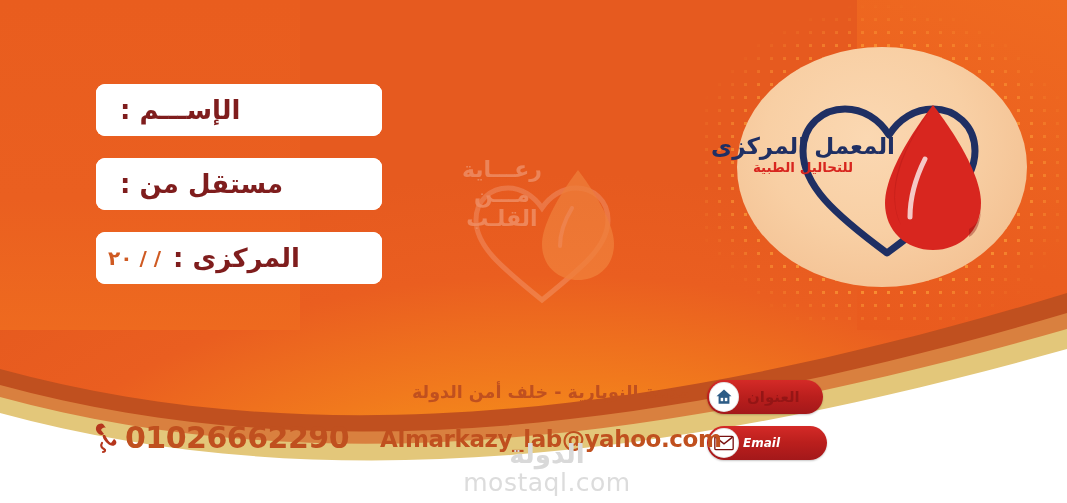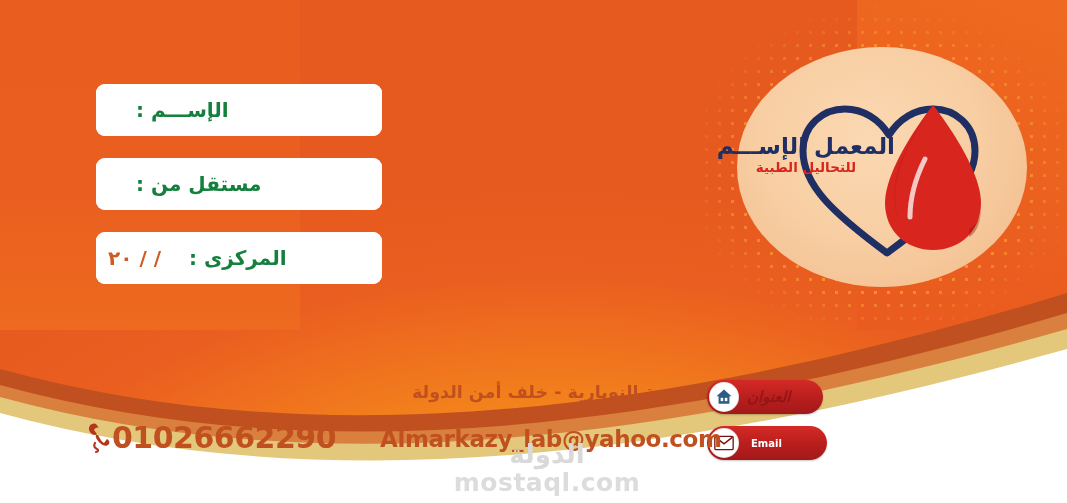--- a/index.html
+++ b/index.html
@@ -94,29 +94,29 @@
   }
   .field-inner{
     position:absolute;inset:0;
     display:flex;align-items:center;justify-content:flex-end;
     direction:rtl;
     padding:0 14px 0 12px;
     border-radius:9px;
     background:#fff;
   }
   .field-label{
-    color:#15803d;
-    font-size:20px;font-weight:700;
+    color:#7f1d1d;
+    font-size:26px;font-weight:700;
     font-family:"DejaVu Sans","Liberation Sans",sans-serif;
     letter-spacing:-.3px;white-space:nowrap;
   }
   .field-value{
     color:#cf5a22;
     font-size:20px;font-weight:700;
-    margin-right:28px;
+    margin-right:12px;
     letter-spacing:3px;white-space:nowrap;
   }
 
   
   .logo-wrap{position:absolute;left:737px;top:47px;width:290px;height:240px;}
   .logo-ellipse{
     position:absolute;inset:0;
     border-radius:50%;
     background:radial-gradient(ellipse at 45% 38%, #fbd8b2 0%, #f8cfa4 45%, #f4c395 75%, #f0b98a 100%);
   }
@@ -147,83 +147,95 @@
     padding-right:14px;
   }
   .badge-icon{
     width:30px;height:30px;border-radius:50%;
     background:#fff;margin:2px 2px 2px 2px;
     display:flex;align-items:center;justify-content:center;
     box-shadow:0 0 0 1px rgba(0,0,0,.1) inset;
     flex:0 0 auto;
   }
   .badge-label{
-    color:#fff;font-size:10px;font-weight:700;
-    margin-left:10px;white-space:nowrap;
-    font-family:"DejaVu Sans","Liberation Sans",sans-serif;
+    color:#fff;font-size:12px;font-weight:700;
+    margin-left:2px;white-space:nowrap;
+    font-family:"DejaVu Sans","Liberation Sans",sans-serif;
+    font-style:italic;
   }
   .badge-label-ar{
     color:#8f1414;font-size:15px;font-weight:700;
     margin-left:6px;white-space:nowrap;direction:rtl;
     opacity:.85;
-    font-style:italic;
   }
 
   #badge-address{left:707px;top:12px;width:102px;}
   #badge-email{left:707px;top:58px;width:106px;}
 
   .addr-text{
     position:absolute;left:418px;top:14px;width:272px;
     text-align:right;direction:rtl;
     color:#c0501f;font-size:17.5px;font-weight:700;
     white-space:nowrap;
     font-family:"DejaVu Sans","Liberation Sans",sans-serif;
   }
   .email-text{
     position:absolute;left:380px;top:58px;width:310px;
     text-align:left;
     color:#c0501f;font-size:23px;font-weight:700;
     white-space:nowrap;letter-spacing:-.4px;
     font-family:"DejaVu Sans","Liberation Sans",sans-serif;
   }
   .phone-wrap{
-    position:absolute;left:86px;top:52px;
-    display:flex;align-items:center;gap:0;
+    position:absolute;left:93px;top:52px;
+    display:flex;align-items:center;gap:6px;
   }
   .phone-num{
     color:#c0501f;font-size:30px;font-weight:700;
     letter-spacing:-.5px;
     font-family:"DejaVu Sans","Liberation Sans",sans-serif;
   }
 
   
   .mostaql{
     position:absolute;left:432px;bottom:6px;width:230px;
     text-align:center;pointer-events:none;
   }
   .mostaql-ar{
     color:#d9d9d9;font-size:26px;font-weight:700;direction:rtl;
     line-height:.9;
   }
   .mostaql-en{
-    color:#dcdcdc;font-size:25px;font-weight:700;letter-spacing:.5px;
+    color:#dcdcdc;font-size:25px;font-weight:400;letter-spacing:.5px;
     margin-top:2px;
   }
 </style>
 </head>
 <body>
 
 <div id="card">
 
   <div class="bg-base"></div>
   <div class="bg-rays"></div>
   <div class="bg-left-flat"></div>
   <div class="bg-right-flat"></div>
   <div class="halftone"></div>
 
+  <div class="watermark">
+    <svg width="300" height="160" viewBox="0 0 300 160">
+      <path d="M150 150 C 108 116, 84 96, 84 70 C 84 50, 99 38, 116 38 C 129 38, 142 46, 150 58 C 158 46, 171 38, 184 38 C 201 38, 216 50, 216 70 C 216 96, 192 116, 150 150 Z" fill="none" stroke="#ffffff" stroke-width="5" opacity=".55"></path>
+      <path d="M186 20 C 186 20, 150 66, 150 94 C 150 116, 166 130, 186 130 C 206 130, 222 116, 222 94 C 222 66, 186 20, 186 20 Z" fill="#ffd07a" opacity=".75"></path>
+      <path d="M168 96 C 168 82, 174 68, 180 58" fill="none" stroke="#ffffff" stroke-width="4" opacity=".5" stroke-linecap="round"></path>
+    </svg>
+    <div class="wm-text">
+      <div>رعـــاية</div>
+      <div>مـــن</div>
+      <div>القلـب</div>
+    </div>
+  </div>
 
   <svg class="bands" viewBox="0 0 1067 230" preserveAspectRatio="none">
     <path d="M0 96 C 300 178, 640 150, 1067 20 L1067 230 L0 230 Z" fill="#c0501f"></path>
     <path d="M0 112 C 300 194, 640 166, 1067 40 L1067 230 L0 230 Z" fill="#d9803f"></path>
     <path d="M0 124 C 300 206, 640 178, 1067 56 L1067 230 L0 230 Z" fill="#e3c77a"></path>
     <path d="M0 140 C 300 222, 640 196, 1067 76 L1067 230 L0 230 Z" fill="#ffffff"></path>
   </svg>
 
   <div class="fields">
 
@@ -253,21 +265,21 @@
   <div class="logo-wrap">
     <div class="logo-ellipse"></div>
     <svg class="logo-svg" viewBox="0 0 290 240">
       <path d="M150 206 C 96 166, 66 138, 66 104 C 66 78, 86 62, 108 62 C 126 62, 142 72, 152 88 C 162 72, 178 62, 196 62 C 218 62, 238 78, 238 104 C 238 138, 204 166, 150 206 Z" fill="none" stroke="#1f2f63" stroke-width="7" stroke-linejoin="round"></path>
       <path d="M196 58 C 196 58, 148 118, 148 156 C 148 184, 169 203, 196 203 C 223 203, 244 184, 244 156 C 244 118, 196 58, 196 58 Z" fill="#d8261f"></path>
       <path d="M196 58 C 196 58, 172 90, 162 120 C 155 142, 156 164, 164 178 C 156 162, 156 140, 164 118 C 172 94, 188 70, 196 58 Z" fill="#b81b17" opacity=".55"></path>
       <path d="M173 170 C 173 150, 180 128, 188 112" fill="none" stroke="#ffffff" stroke-width="5" opacity=".75" stroke-linecap="round"></path>
       <path d="M232 182 C 240 178, 244 170, 244 160 C 244 174, 240 186, 232 190 Z" fill="#8f1412" opacity=".4"></path>
     </svg>
     <div class="logo-text">
-      <div class="logo-title">المعمل الإســـم</div>
+      <div class="logo-title">المعمل المركزى</div>
       <div class="logo-sub">للتحاليل الطبية</div>
     </div>
   </div>
 
   <div class="contact">
 
     <div class="badge" id="badge-address">
       <span class="badge-icon">
         <svg width="20" height="20" viewBox="0 0 24 24">
           <path d="M12 3 L3 11 L5.5 11 L5.5 20 L18.5 20 L18.5 11 L21 11 Z" fill="#2d5c86"></path>

